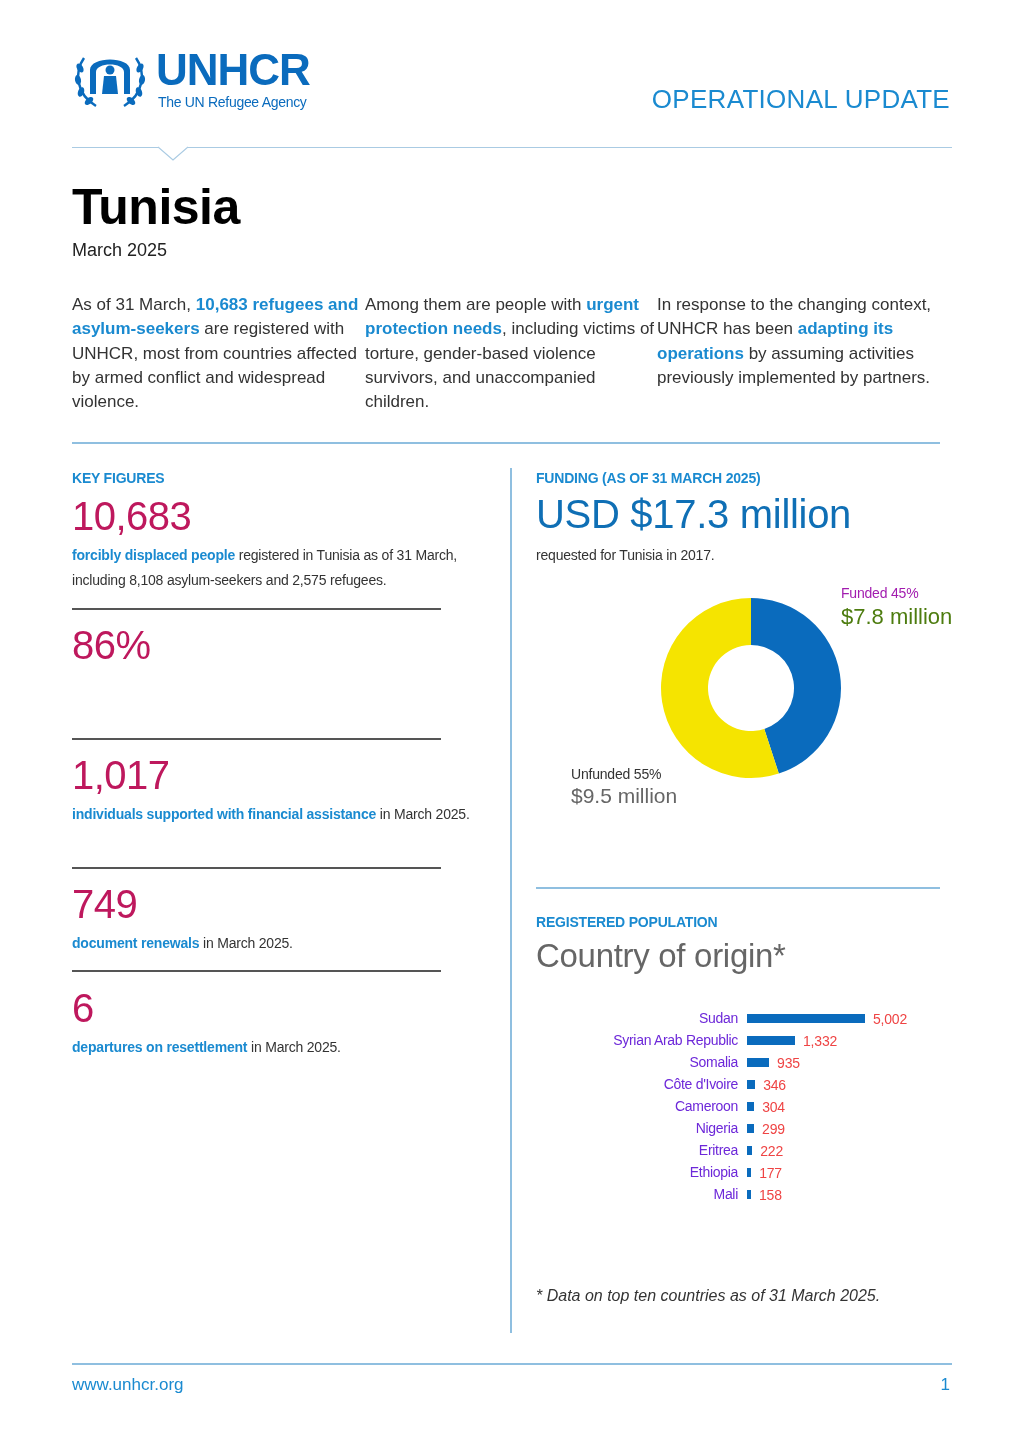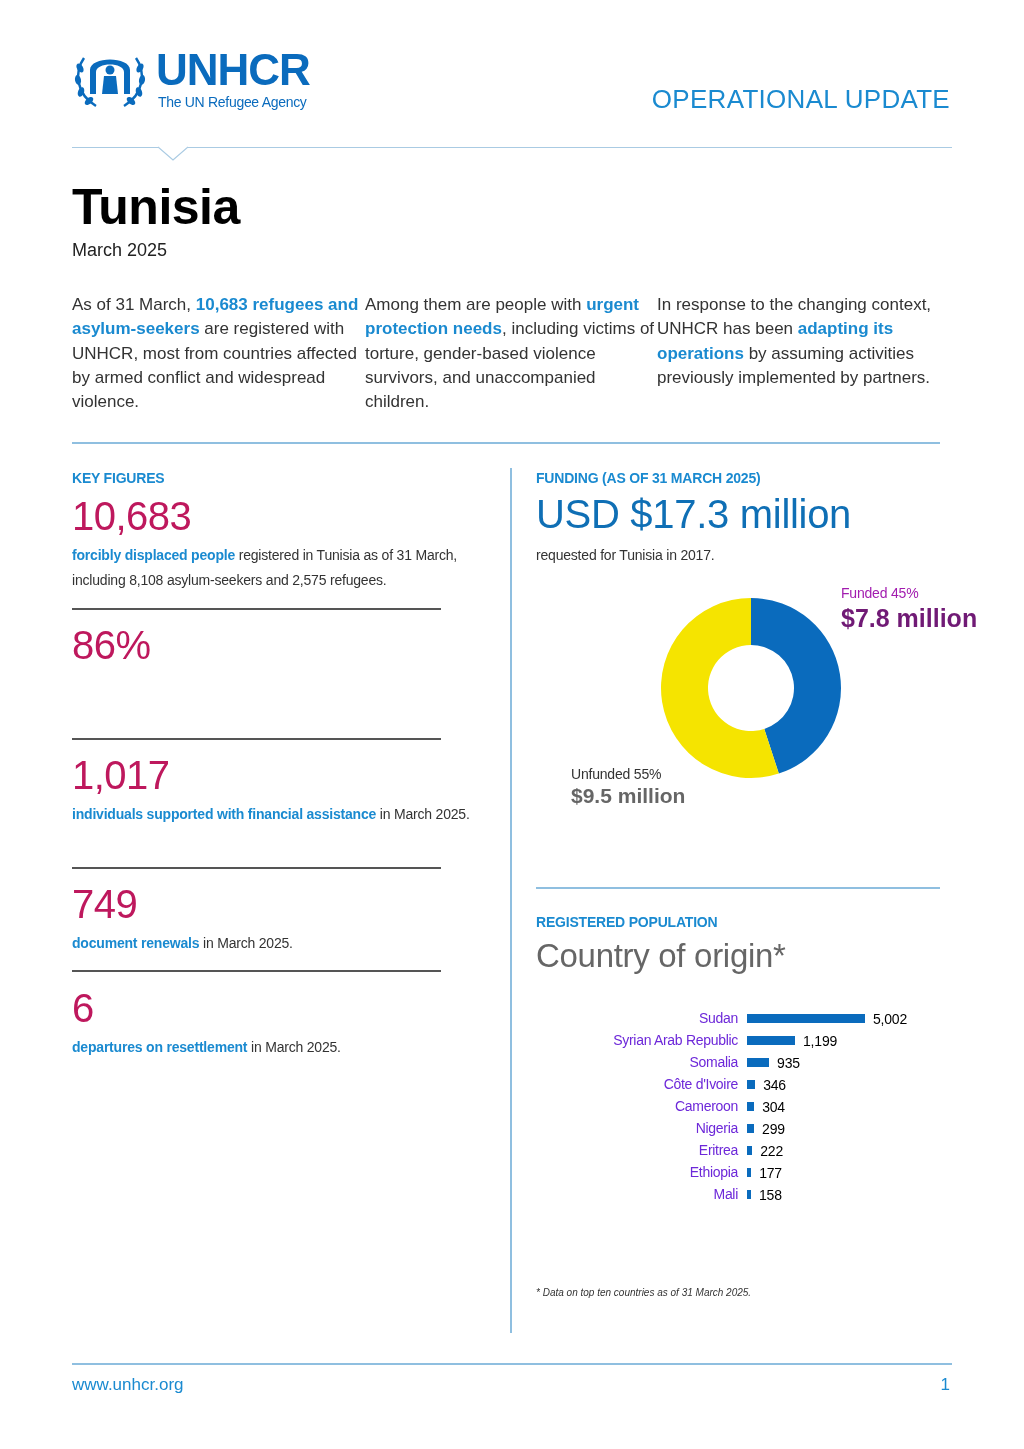--- a/index.html
+++ b/index.html
@@ -36,36 +36,36 @@
   .kf-desc { font-size: 14px; line-height: 25px; color: #333; letter-spacing: -0.2px; margin-top: 4px; }
   .kf-desc .hl { color: #1a8ad0; font-weight: bold; }
   .kf-rule { left: 72px; width: 369px; height: 2px; background: #555; }
 
   
   #fund-label { left: 536px; top: 470px; }
   #fund-amount { left: 536px; top: 492px; font-size: 40px; color: #0f6fb5; letter-spacing: -0.3px; }
   #fund-desc { left: 536px; top: 547px; font-size: 14px; color: #333; letter-spacing: -0.2px; }
   #donut { left: 660px; top: 597px; width: 182px; height: 182px; }
   #funded-lbl { left: 841px; top: 585px; font-size: 14px; color: #a21caf; letter-spacing: -0.2px; }
-  #funded-val { left: 841px; top: 604px; font-size: 25px; font-weight: bold; color: #701a75; }
+  #funded-val { left: 841px; top: 604px; font-size: 22px; font-weight: normal; color: #4d7c0f; }
   #unfunded-lbl { left: 571px; top: 766px; font-size: 14px; color: #333; letter-spacing: -0.2px; }
-  #unfunded-val { left: 571px; top: 784px; font-size: 21px; font-weight: bold; color: #666; }
+  #unfunded-val { left: 571px; top: 784px; font-size: 21px; font-weight: normal; color: #666; }
 
   #fund-rule { left: 536px; top: 887px; width: 404px; height: 2px; background: #8fbfe0; }
   #reg-label { left: 536px; top: 914px; }
   #reg-title { left: 536px; top: 937px; font-size: 33px; color: #666; letter-spacing: -0.3px; }
 
   
   #bars { left: 560px; top: 1008px; width: 400px; height: 230px; }
   .bar-row { position: absolute; left: 0; height: 22px; width: 400px; }
   .bar-label { position: absolute; right: 222px; top: 0; font-size: 14px; color: #6d28d9; white-space: nowrap; letter-spacing: -0.3px; line-height: 20px; }
   .bar { position: absolute; left: 187px; top: 6px; height: 9px; background: #0a6bbd; }
-  .bar-val { position: absolute; top: 0; font-size: 14px; color: #000000; line-height: 22px; letter-spacing: -0.2px; }
-
-  #footnote { left: 536px; top: 1287px; font-size: 10px; font-style: italic; color: #333; }
+  .bar-val { position: absolute; top: 0; font-size: 14px; color: #ef4444; line-height: 22px; letter-spacing: -0.2px; }
+
+  #footnote { left: 536px; top: 1287px; font-size: 16px; font-style: italic; color: #333; }
 
   
   #foot-rule { left: 72px; top: 1363px; width: 880px; height: 2px; background: #8fbfe0; }
   #foot-url { left: 72px; top: 1375px; font-size: 17px; color: #1a8ad0; }
   #foot-page { right: 74px; top: 1375px; font-size: 17px; color: #1a8ad0; }
 </style>
 </head>
 <body>
 
 <div id="logo" class="abs">
@@ -164,21 +164,21 @@
 
 <div id="bars" class="abs">
     <div class="bar-row" style="top: 0px;">
       <div class="bar-label">Sudan</div>
       <div class="bar" style="width: 118px; background: rgb(10, 107, 189);"></div>
       <div class="bar-val" style="left: 313px;">5,002</div>
     </div>
     <div class="bar-row" style="top: 22px;">
       <div class="bar-label">Syrian Arab Republic</div>
       <div class="bar" style="width: 48.0304px; background: rgb(10, 107, 189);"></div>
-      <div class="bar-val" style="left: 243.03px;">1,199</div>
+      <div class="bar-val" style="left: 243.03px;">1,332</div>
     </div>
     <div class="bar-row" style="top: 44px;">
       <div class="bar-label">Somalia</div>
       <div class="bar" style="width: 22.0572px; background: rgb(10, 107, 189);"></div>
       <div class="bar-val" style="left: 217.057px;">935</div>
     </div>
     <div class="bar-row" style="top: 66px;">
       <div class="bar-label">Côte d'Ivoire</div>
       <div class="bar" style="width: 8.16234px; background: rgb(10, 107, 189);"></div>
       <div class="bar-val" style="left: 203.162px;">346</div>

